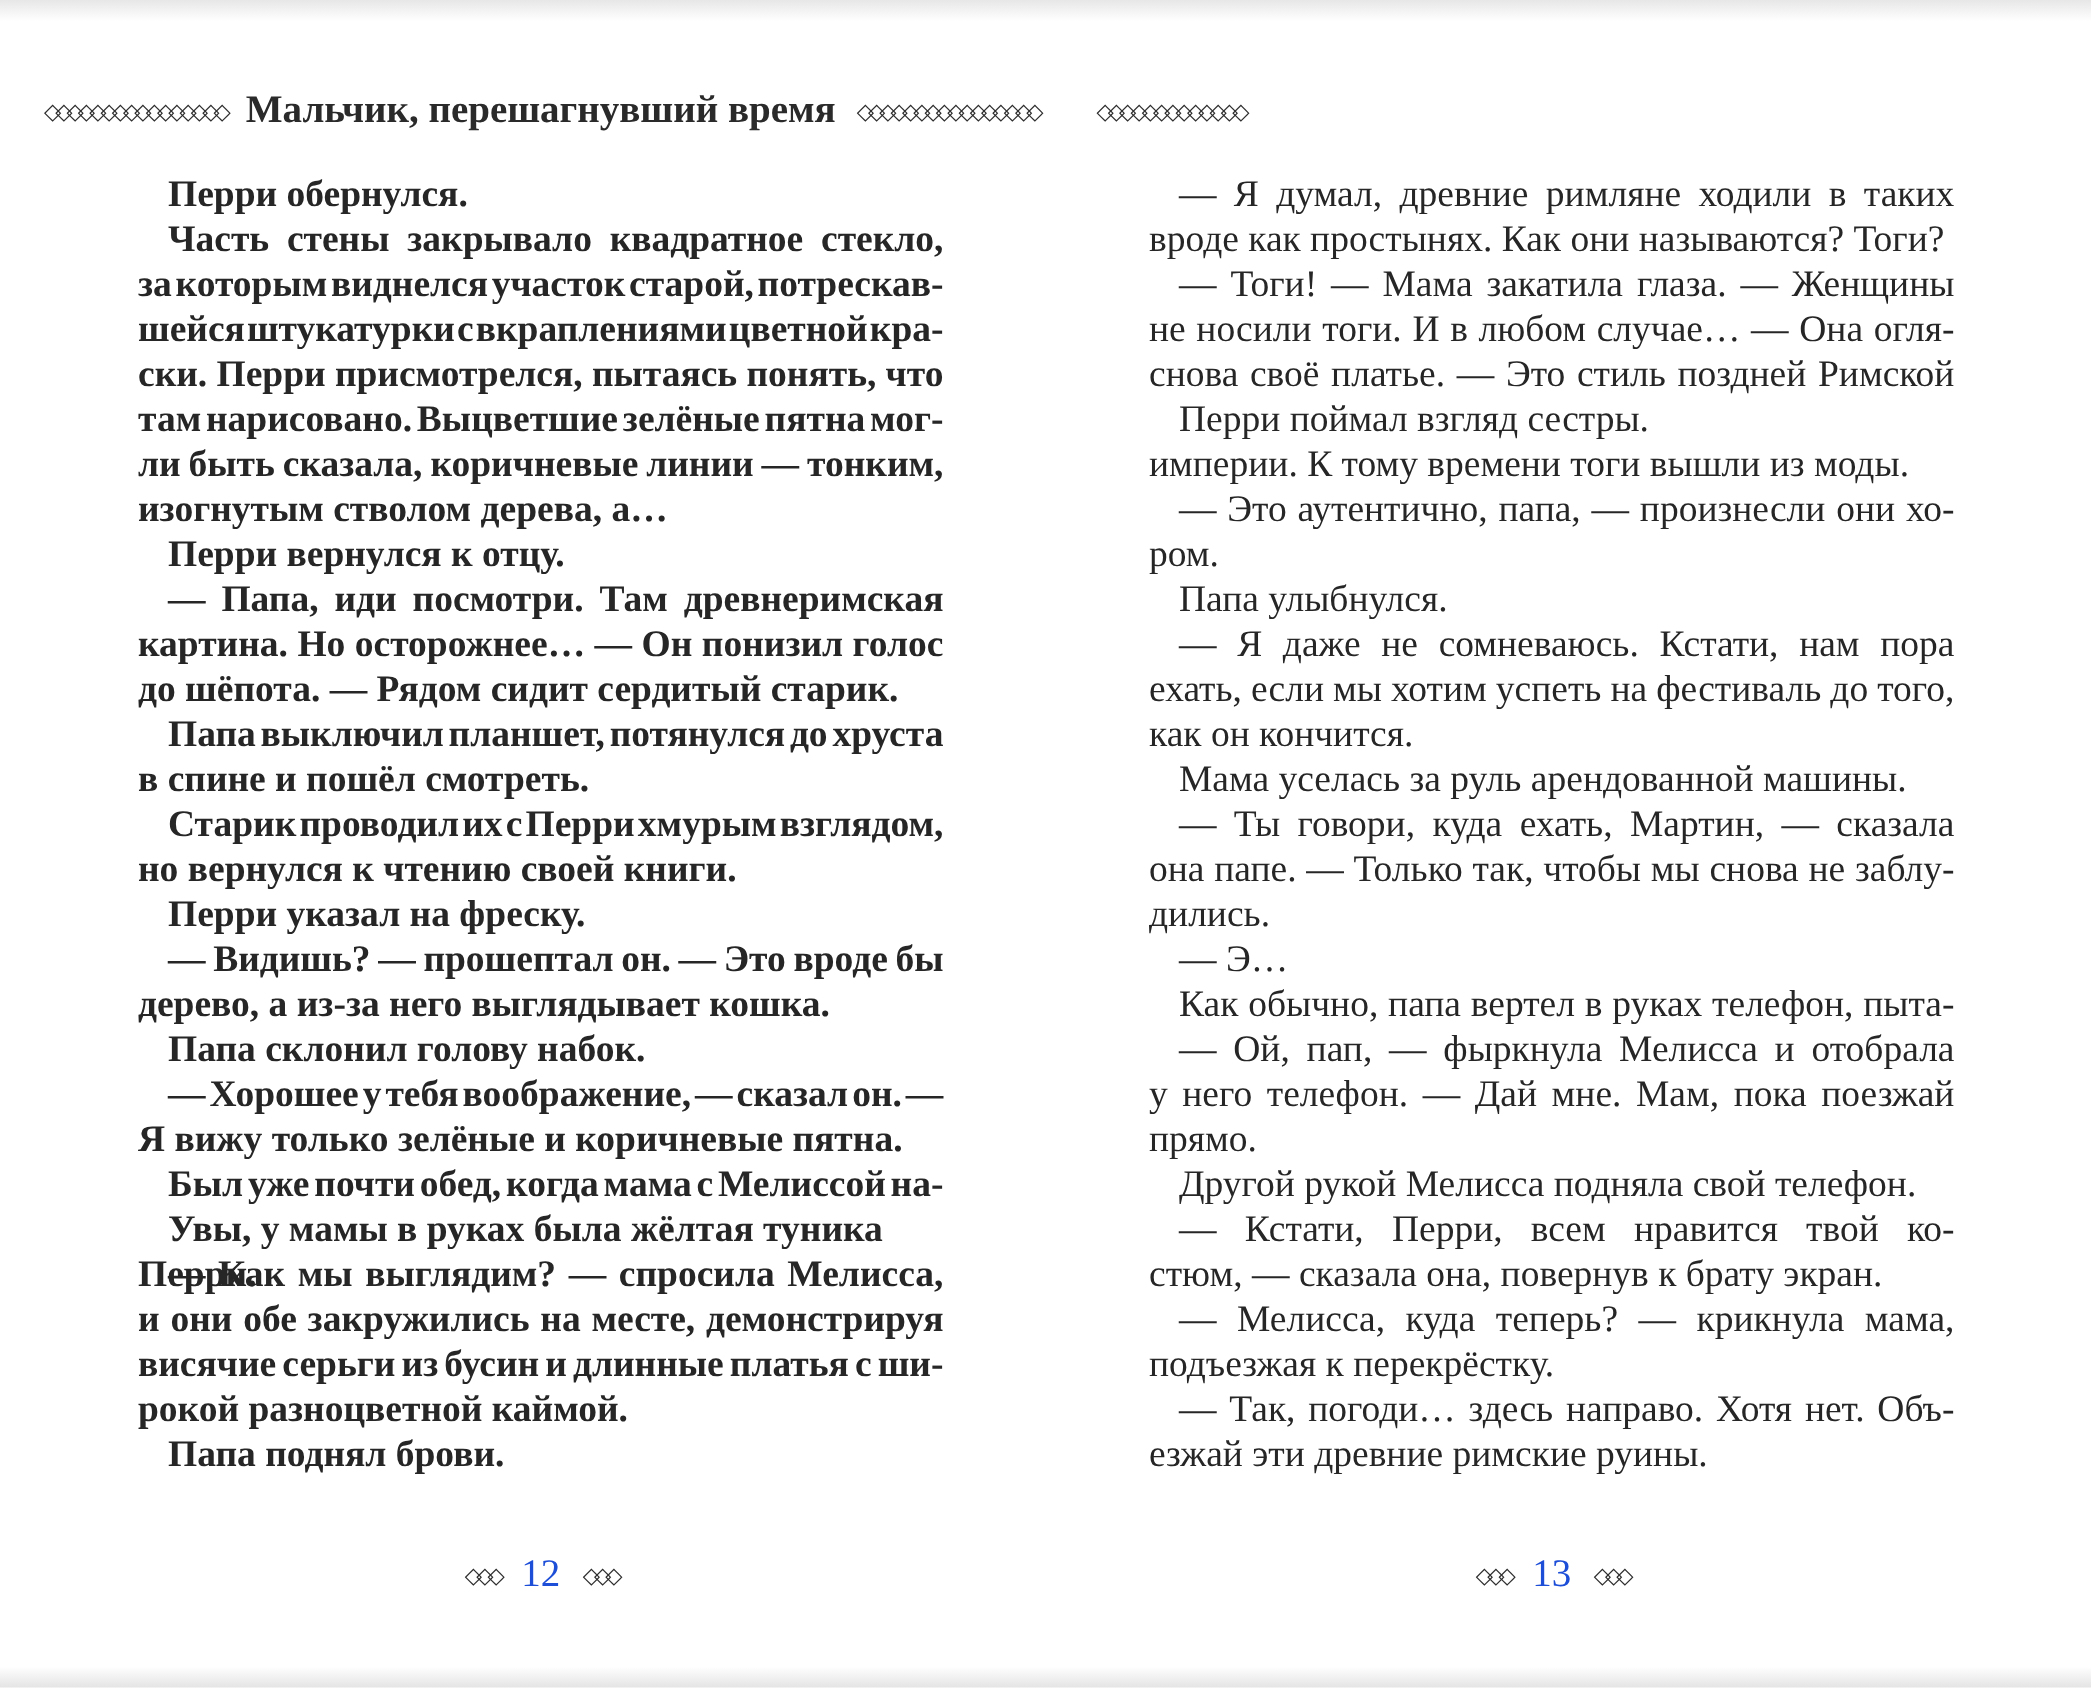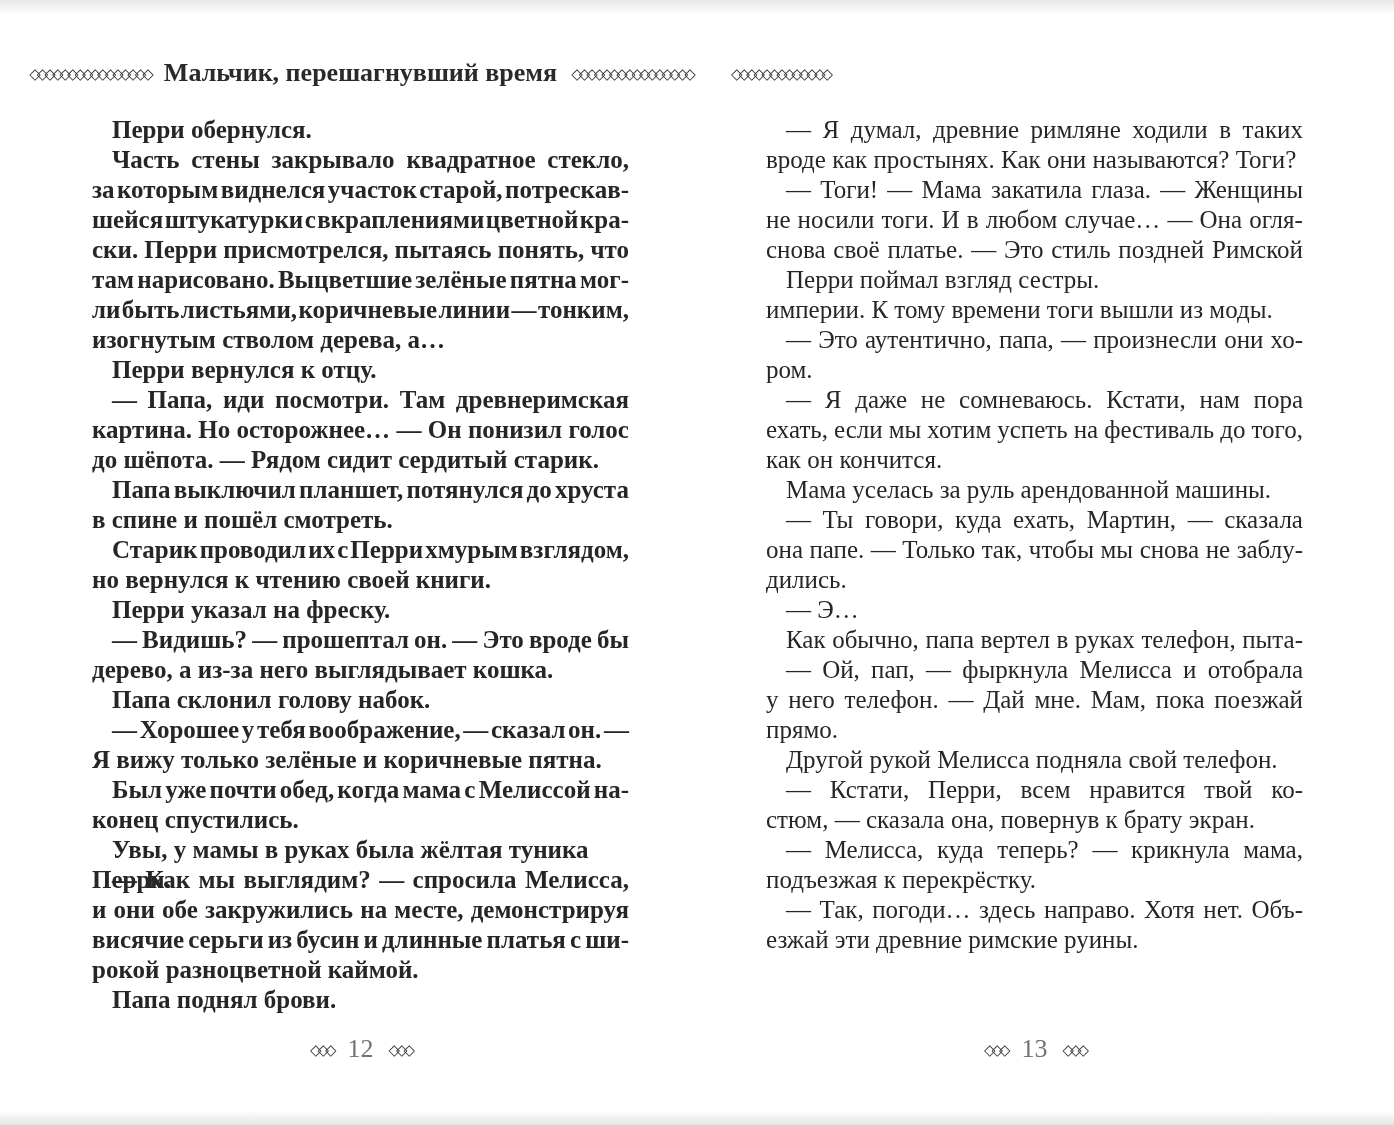--- a/index.html
+++ b/index.html
@@ -60,58 +60,57 @@
   .tb-left { left: 92px; font-weight: bold; }
   .tb-right { left: 766px; }
 
   .page-footer {
     position: absolute; top: 1034px; width: 537px;
     display: flex; align-items: center; justify-content: center; gap: 15px;
     font-size: 26px; line-height: 30px;
   }
   .pf-left { left: 92px; }
   .pf-right { left: 766px; }
-  .pagenum { color: #737373; }
+  .pagenum { color: #1d4ed8; }
 </style>
 </head>
 <body>
 
 <div class="spread">
 
   <div class="running-head rh-left">
     <span class="orn">◇◇◇◇◇◇◇◇◇◇◇◇◇◇◇◇</span>
     <span class="rh-title">Мальчик, перешагнувший время</span>
     <span class="orn">◇◇◇◇◇◇◇◇◇◇◇◇◇◇◇◇</span>
   </div>
 
   <div class="text-block tb-left" id="left-text">
       <div class="line pf pl">Перри обернулся.</div>
       <div class="line pf"><span>Часть</span><span>стены</span><span>закрывало</span><span>квадратное</span><span>стекло,</span></div>
       <div class="line"><span>за</span><span>которым</span><span>виднелся</span><span>участок</span><span>старой,</span><span>потрескав-</span></div>
       <div class="line"><span>шейся</span><span>штукатурки</span><span>с</span><span>вкраплениями</span><span>цветной</span><span>кра-</span></div>
       <div class="line"><span>ски.</span><span>Перри</span><span>присмотрелся,</span><span>пытаясь</span><span>понять,</span><span>что</span></div>
       <div class="line"><span>там</span><span>нарисовано.</span><span>Выцветшие</span><span>зелёные</span><span>пятна</span><span>мог-</span></div>
-      <div class="line"><span>ли</span><span>быть</span><span>листьями,</span><span>коричневые</span><span>линии</span><span>—</span><span>тонким,</span></div>
+      <div class="line"><span>ли</span><span>быть</span><span>сказала,</span><span>коричневые</span><span>линии</span><span>—</span><span>тонким,</span></div>
       <div class="line pl">изогнутым стволом дерева, а…</div>
       <div class="line pf pl">Перри вернулся к отцу.</div>
       <div class="line pf"><span>—</span><span>Папа,</span><span>иди</span><span>посмотри.</span><span>Там</span><span>древнеримская</span></div>
       <div class="line"><span>картина.</span><span>Но</span><span>осторожнее…</span><span>—</span><span>Он</span><span>понизил</span><span>голос</span></div>
       <div class="line pl">до шёпота. — Рядом сидит сердитый старик.</div>
       <div class="line pf"><span>Папа</span><span>выключил</span><span>планшет,</span><span>потянулся</span><span>до</span><span>хруста</span></div>
       <div class="line pl">в спине и пошёл смотреть.</div>
       <div class="line pf"><span>Старик</span><span>проводил</span><span>их</span><span>с</span><span>Перри</span><span>хмурым</span><span>взглядом,</span></div>
       <div class="line pl">но вернулся к чтению своей книги.</div>
       <div class="line pf pl">Перри указал на фреску.</div>
       <div class="line pf"><span>—</span><span>Видишь?</span><span>—</span><span>прошептал</span><span>он.</span><span>—</span><span>Это</span><span>вроде</span><span>бы</span></div>
       <div class="line pl">дерево, а из-за него выглядывает кошка.</div>
       <div class="line pf pl">Папа склонил голову набок.</div>
       <div class="line pf"><span>—</span><span>Хорошее</span><span>у</span><span>тебя</span><span>воображение,</span><span>—</span><span>сказал</span><span>он.</span><span>—</span></div>
       <div class="line pl">Я вижу только зелёные и коричневые пятна.</div>
       <div class="line pf"><span>Был</span><span>уже</span><span>почти</span><span>обед,</span><span>когда</span><span>мама</span><span>с</span><span>Мелиссой</span><span>на-</span></div>
-      <div class="line pl">конец спустились.</div>
       <div class="line pf pl">Увы, у мамы в руках была жёлтая туника Перри.</div>
       <div class="line pf"><span>—</span><span>Как</span><span>мы</span><span>выглядим?</span><span>—</span><span>спросила</span><span>Мелисса,</span></div>
       <div class="line"><span>и</span><span>они</span><span>обе</span><span>закружились</span><span>на</span><span>месте,</span><span>демонстрируя</span></div>
       <div class="line"><span>висячие</span><span>серьги</span><span>из</span><span>бусин</span><span>и</span><span>длинные</span><span>платья</span><span>с</span><span>ши-</span></div>
       <div class="line pl">рокой разноцветной каймой.</div>
       <div class="line pf pl">Папа поднял брови.</div>
     </div>
 
   <div class="page-footer pf-left">
     <span class="orn small">◇◇◇</span>
@@ -126,20 +125,21 @@
   <div class="text-block tb-right" id="right-text">
       <div class="line pf"><span>—</span><span>Я</span><span>думал,</span><span>древние</span><span>римляне</span><span>ходили</span><span>в</span><span>таких</span></div>
       <div class="line pl">вроде как простынях. Как они называются? Тоги?</div>
       <div class="line pf"><span>—</span><span>Тоги!</span><span>—</span><span>Мама</span><span>закатила</span><span>глаза.</span><span>—</span><span>Женщины</span></div>
       <div class="line"><span>не</span><span>носили</span><span>тоги.</span><span>И</span><span>в</span><span>любом</span><span>случае…</span><span>—</span><span>Она</span><span>огля-</span></div>
       <div class="line"><span>снова</span><span>своё</span><span>платье.</span><span>—</span><span>Это</span><span>стиль</span><span>поздней</span><span>Римской</span></div>
       <div class="line pf pl">Перри поймал взгляд сестры.</div>
       <div class="line pl">империи. К тому времени тоги вышли из моды.</div>
       <div class="line pf"><span>—</span><span>Это</span><span>аутентично,</span><span>папа,</span><span>—</span><span>произнесли</span><span>они</span><span>хо-</span></div>
       <div class="line pl">ром.</div>
+      <div class="line pf pl">Папа улыбнулся.</div>
       <div class="line pf"><span>—</span><span>Я</span><span>даже</span><span>не</span><span>сомневаюсь.</span><span>Кстати,</span><span>нам</span><span>пора</span></div>
       <div class="line"><span>ехать,</span><span>если</span><span>мы</span><span>хотим</span><span>успеть</span><span>на</span><span>фестиваль</span><span>до</span><span>того,</span></div>
       <div class="line pl">как он кончится.</div>
       <div class="line pf pl">Мама уселась за руль арендованной машины.</div>
       <div class="line pf"><span>—</span><span>Ты</span><span>говори,</span><span>куда</span><span>ехать,</span><span>Мартин,</span><span>—</span><span>сказала</span></div>
       <div class="line"><span>она</span><span>папе.</span><span>—</span><span>Только</span><span>так,</span><span>чтобы</span><span>мы</span><span>снова</span><span>не</span><span>заблу-</span></div>
       <div class="line pl">дились.</div>
       <div class="line pf pl">— Э…</div>
       <div class="line pf"><span>Как</span><span>обычно,</span><span>папа</span><span>вертел</span><span>в</span><span>руках</span><span>телефон,</span><span>пыта-</span></div>
       <div class="line pf"><span>—</span><span>Ой,</span><span>пап,</span><span>—</span><span>фыркнула</span><span>Мелисса</span><span>и</span><span>отобрала</span></div>

